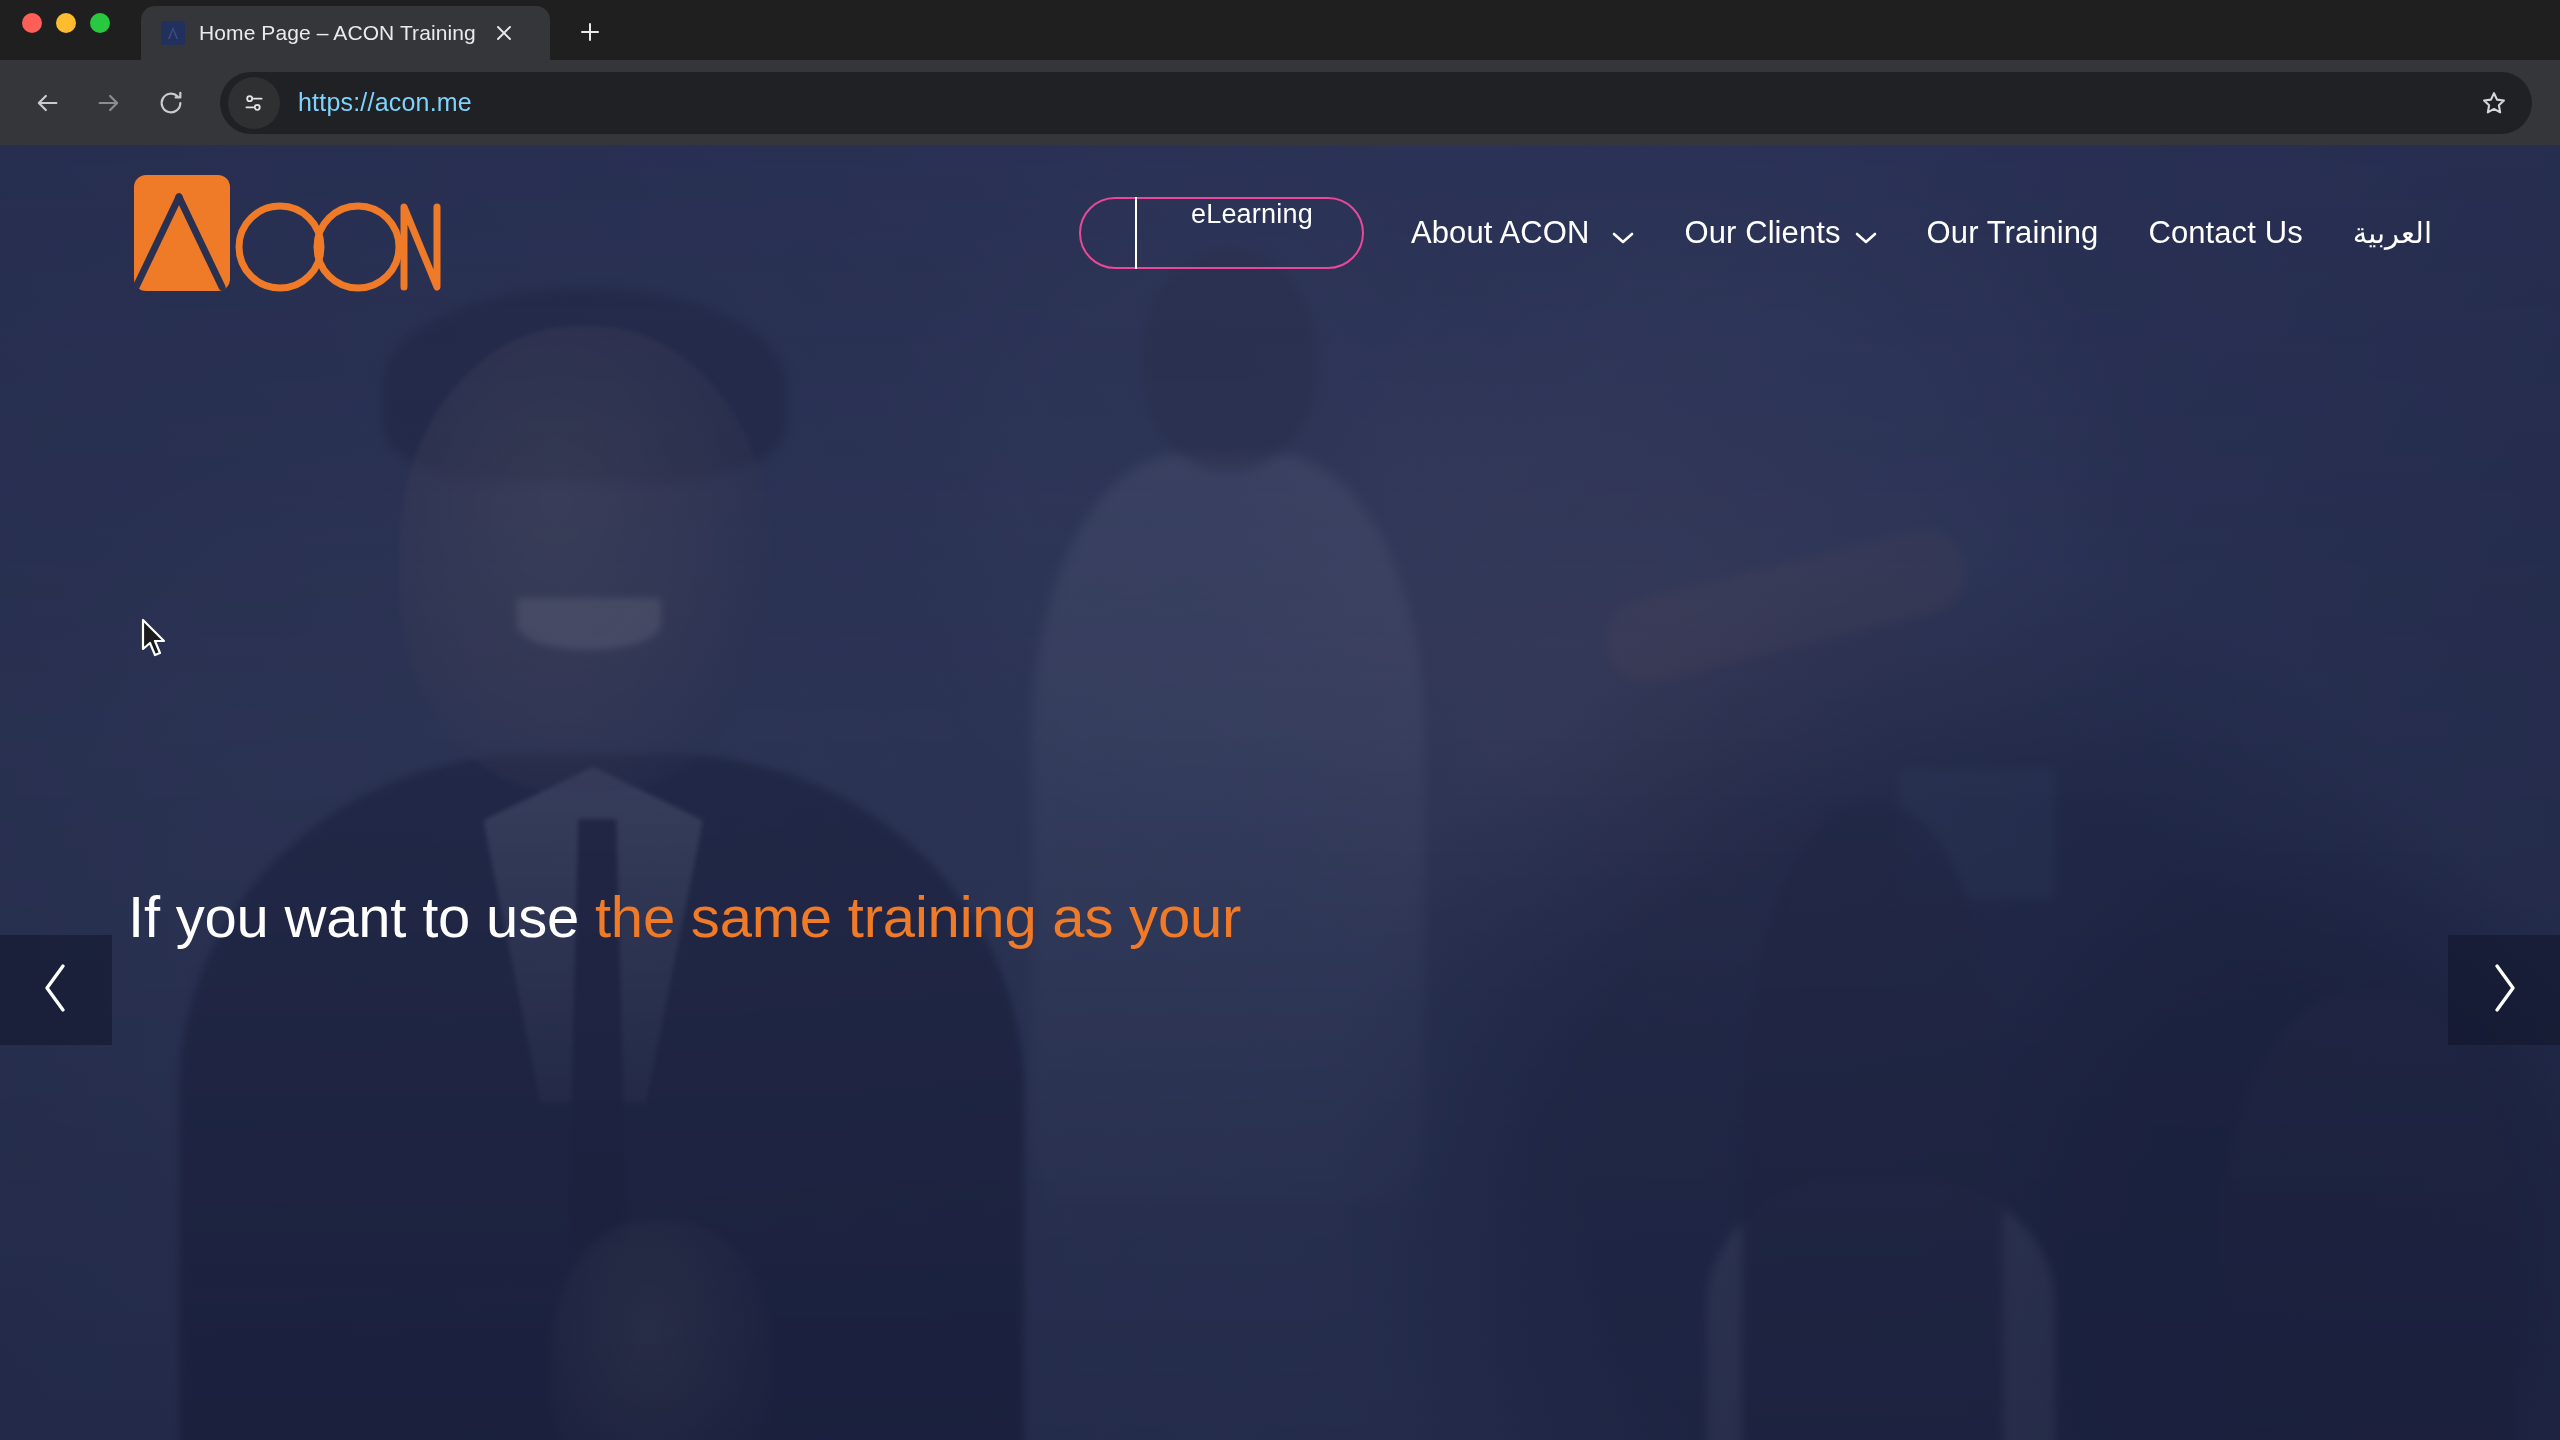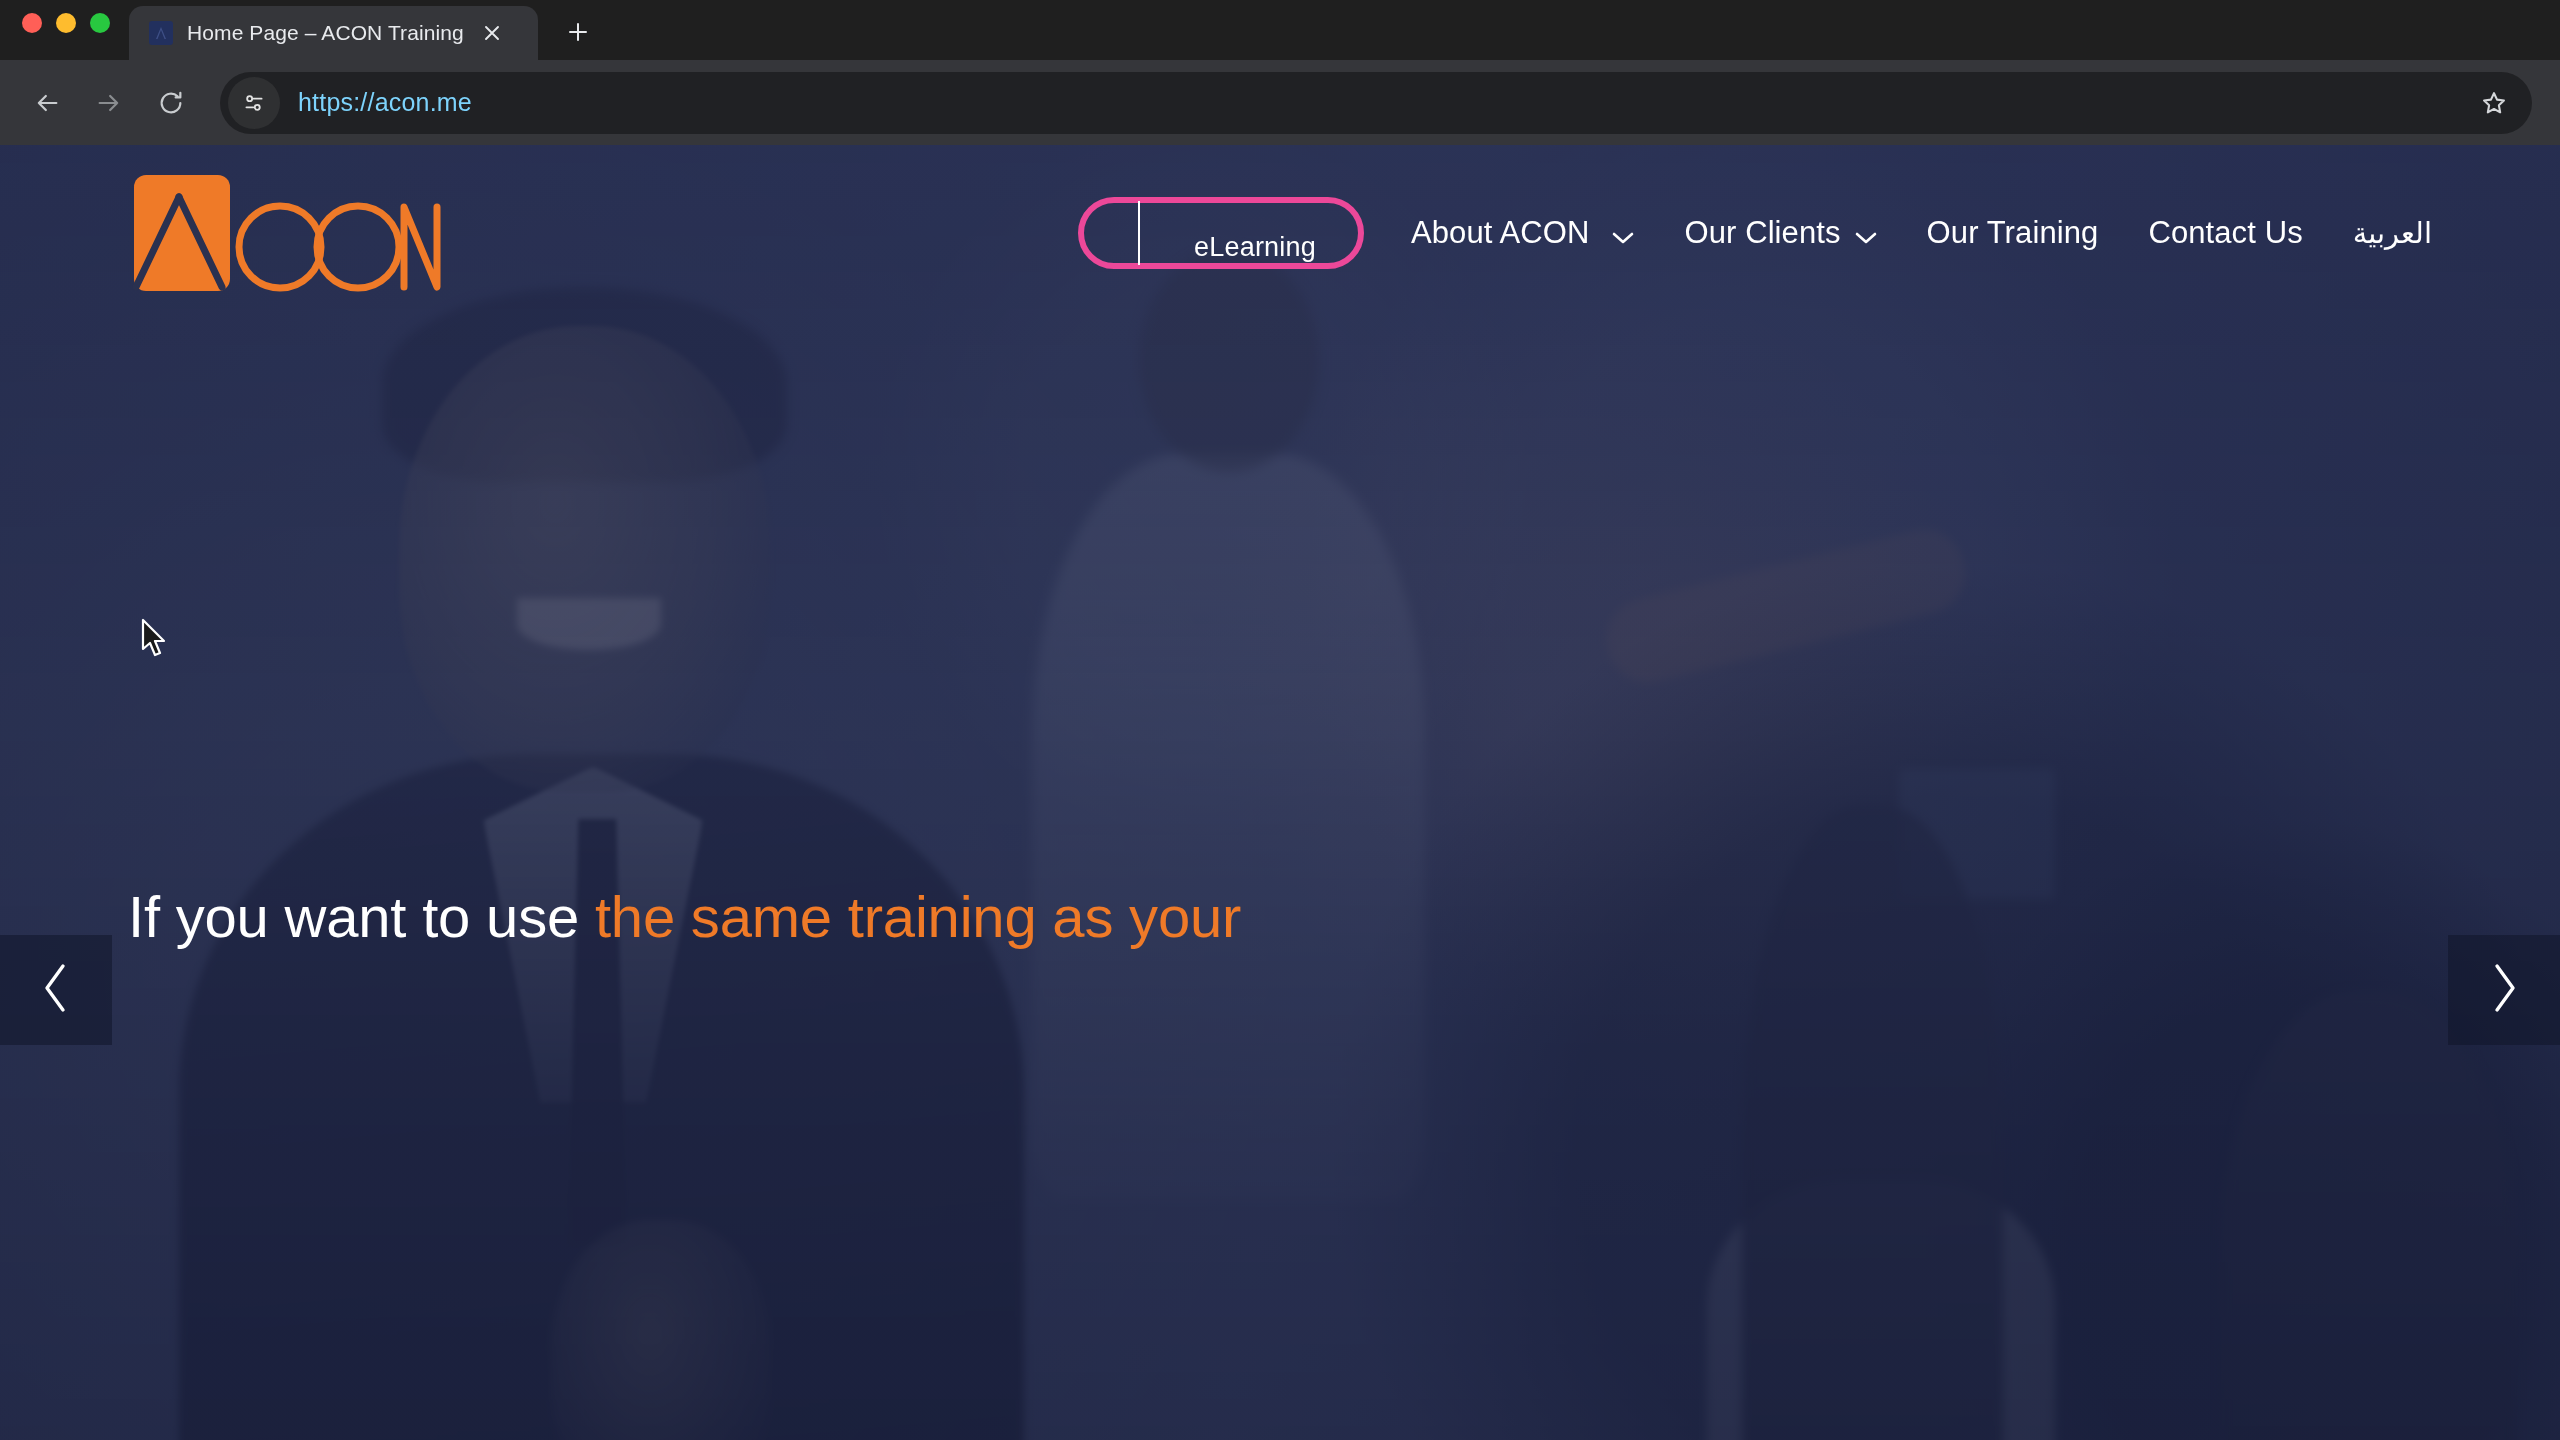--- a/index.html
+++ b/index.html
@@ -37,21 +37,21 @@
     gap: 14px;
     height: 60px;
     padding-bottom: 14px;
   }
   .dot { width: 20px; height: 20px; border-radius: 50%; }
   .dot.red    { background: #ff5f57; }
   .dot.yellow { background: #febc2e; }
   .dot.green  { background: #28c840; }
 
   .tab {
-    margin-left: 19px;
+    margin-left: 31px;
     height: 54px;
     min-width: 400px;
     background: #35363a;
     border-radius: 14px 14px 0 0;
     display: flex;
     align-items: center;
     padding: 0 32px 0 20px;
     gap: 14px;
     position: relative;
   }
@@ -324,25 +324,25 @@
   .logo svg { display: block; }
 
   .mainnav {
     margin-left: auto;
     display: flex;
     align-items: center;
     gap: 0;
   }
 
   .pill {
-    border: 6px solid #ec4899;
+    border: 2px solid #ec4899;
     border-radius: 100px;
     height: 72px;
     display: flex;
-    align-items: flex-end;
+    align-items: flex-start;
     padding: 0 42px 0 0;
     position: relative;
     min-width: 285px;
   }
   .pill .divider {
     position: absolute;
     left: 54px;
     top: -2px;
     bottom: -2px;
     width: 2px;

